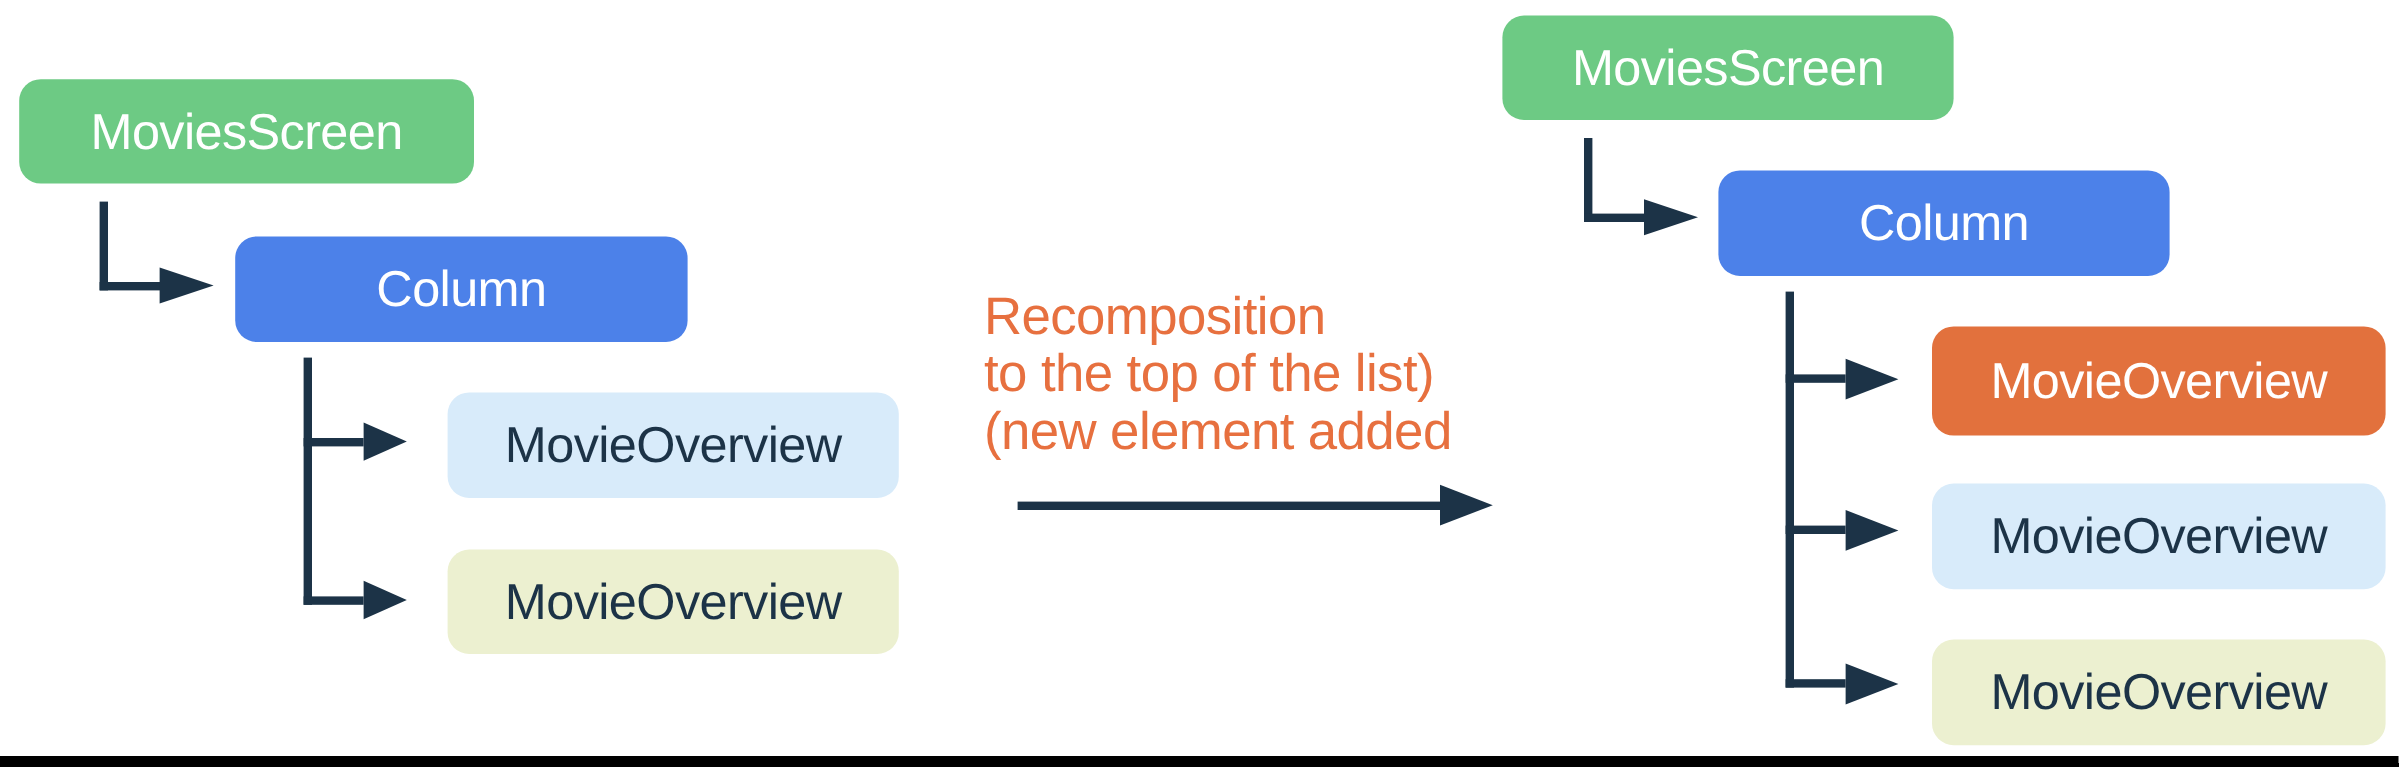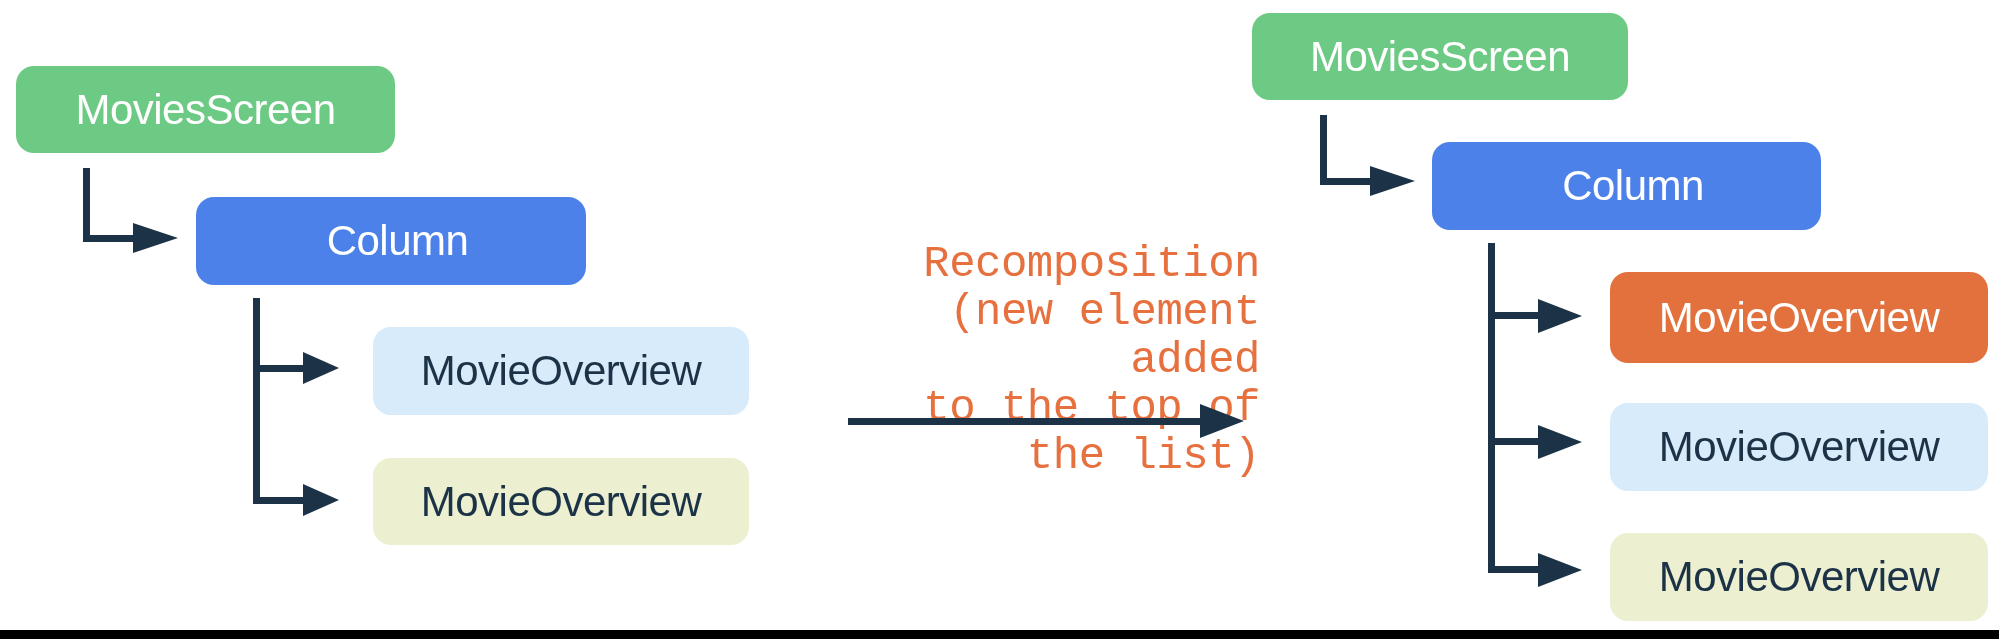--- a/index.html
+++ b/index.html
@@ -15,41 +15,40 @@
     position: absolute;
     display: flex;
     align-items: center;
     justify-content: center;
     border-radius: 18px;
     font-size: 42px;
     letter-spacing: -0.5px;
     white-space: nowrap;
   }
   .node-green  { background: var(--green);        color: #ffffff; }
-  .node-blue   { background: var(--blue);         color: #ffffff; padding-left: 13px; }
+  .node-blue   { background: var(--blue);         color: #ffffff; }
   .node-lblue  { background: var(--light-blue);   color: var(--navy); }
   .node-yellow { background: var(--light-yellow); color: var(--navy); }
   .node-orange { background: var(--orange);       color: #ffffff; }
   .bar { position: absolute; background: var(--navy); }
   .head {
     position: absolute;
     width: 0; height: 0;
     border-style: solid;
     border-color: transparent;
     border-left-color: var(--navy);
   }
   .caption {
     position: absolute;
     left: 820px; top: 240px; width: 440px;
-    text-align: right;
+    text-align: left;
     color: var(--orange-text);
     font-size: 44px;
     line-height: 48px;
     letter-spacing: -0.5px;
-    font-family: Liberation Mono, monospace;
   }
   .footer-bar { position: absolute; left: 0; top: 630px; width: 1999px; height: 9px; background: var(--footer-bar); }
 </style>
 </head>
 <body>
 
 <div class="canvas">
 
   <div class="node node-green" style="left:16px; top:66px; width:379px; height:87px;">MoviesScreen</div>
 
@@ -63,22 +62,22 @@
   <div class="bar" style="left:253px; top:365px; width:50px; height:7px;"></div>
   <div class="head" style="left:303px; top:352px; border-width:16px 0 16px 36px;"></div>
   <div class="bar" style="left:253px; top:497px; width:50px; height:7px;"></div>
   <div class="head" style="left:303px; top:484px; border-width:16px 0 16px 36px;"></div>
 
   <div class="node node-lblue" style="left:373px; top:327px; width:376px; height:88px;">MovieOverview</div>
   <div class="node node-yellow" style="left:373px; top:458px; width:376px; height:87px;">MovieOverview</div>
 
   <div class="caption">
     <div>Recomposition</div>
+    <div>to the top of the list)</div>
     <div>(new element added</div>
-    <div>to the top of the list)</div>
   </div>
   <div class="bar" style="left:848px; top:418px; width:352px; height:7px;"></div>
   <div class="head" style="left:1200px; top:404px; border-width:17px 0 17px 44px;"></div>
 
   <div class="node node-green" style="left:1252px; top:13px; width:376px; height:87px;">MoviesScreen</div>
 
   <div class="bar" style="left:1320px; top:115px; width:7px; height:70px;"></div>
   <div class="bar" style="left:1320px; top:178px; width:50px; height:7px;"></div>
   <div class="head" style="left:1370px; top:166px; border-width:15px 0 15px 45px;"></div>
 

